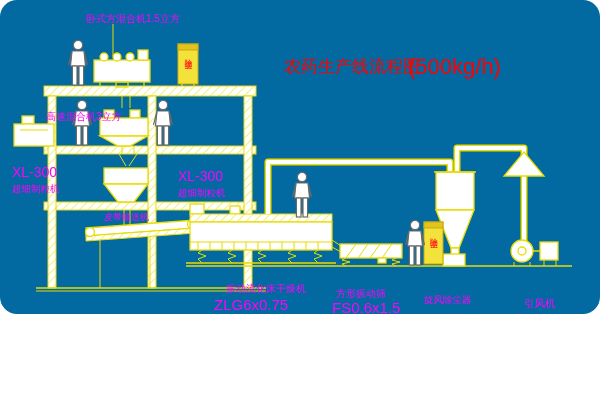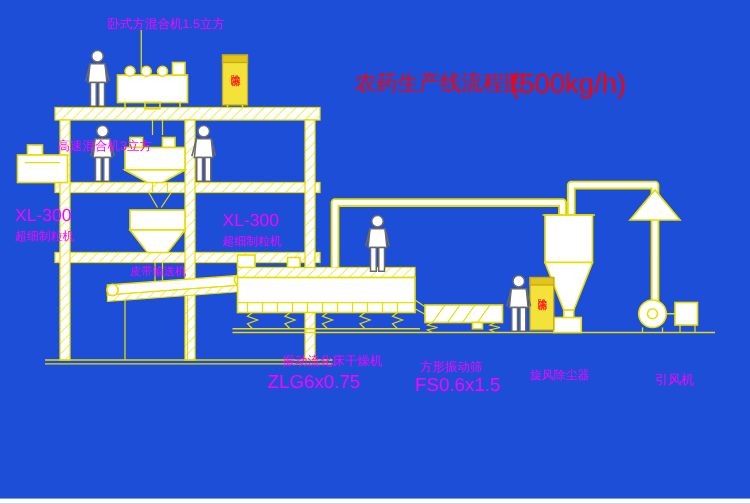--- a/index.html
+++ b/index.html
@@ -1,17 +1,17 @@
 <!DOCTYPE html>
 <html><head>
 <meta charset="utf-8">
 <style>
   html,body{margin:0;padding:0;background:#ffffff;}
-  .stage{position:relative;width:600px;height:399px;background:#1d4ed8;overflow:hidden;
-         font-family:"Liberation Sans",sans-serif;}
+  .stage{position:relative;width:600px;height:314px;background:#0369a1;overflow:hidden;
+         font-family:"Liberation Sans",sans-serif;border-radius:17px;}
   svg text{font-family:"Liberation Sans",sans-serif;}
   .yln{stroke:#e8dc00;stroke-width:1.3;fill:none;}
   .ythin{stroke:#e8dc00;stroke-width:1;fill:none;}
   .yfill{fill:#ffffff;stroke:#e8dc00;stroke-width:1.3;}
   .hatch{fill:url(#hatchP);stroke:#e8dc00;stroke-width:1;}
   .pipe-o{stroke:#e8dc00;stroke-width:7;fill:none;stroke-linejoin:round;}
   .pipe-i{stroke:#ffffff;stroke-width:4;fill:none;stroke-linejoin:round;}
   .cab{fill:#f2e23a;stroke:#c9a90c;stroke-width:1;}
   .cabband{fill:#e2c41f;stroke:#c9a90c;stroke-width:1;}
   .person-shape{fill:#ffffff;stroke:#6a6a6a;stroke-width:1.2;}

